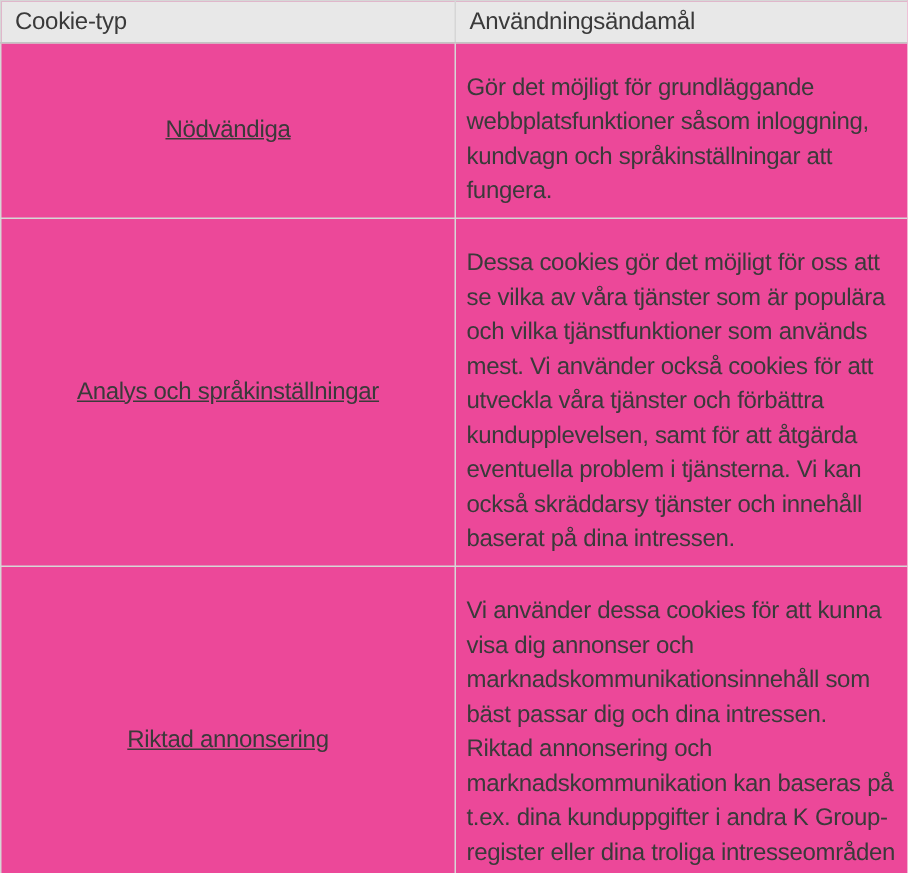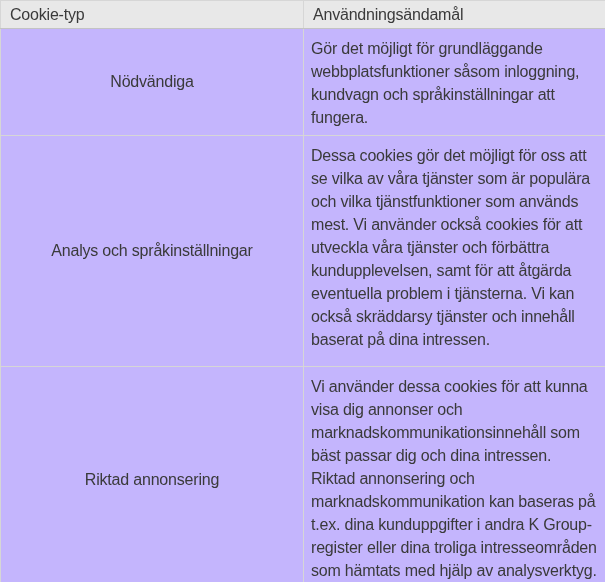--- a/index.html
+++ b/index.html
@@ -4,21 +4,21 @@
 <style>
   html, body {
     margin: 0;
     padding: 0;
     background: #ffffff;
   }
   .screen {
     width: 605px;
     height: 582px;
     overflow: hidden;
-    background: #c4b5fd;
+    background: #ec4899;
     font-family: "Liberation Sans", sans-serif;
     color: #3a3a3a;
     position: relative;
   }
   table.cookie-table {
     border-collapse: collapse;
     table-layout: fixed;
     width: 605px;
   }
   .cookie-table th,
@@ -36,25 +36,26 @@
     height: 25px;
     padding: 1px 7px 1px 9px;
     border-bottom-color: #c3c3c3;
   }
   .cookie-table col.col-type   { width: 303px; }
   .cookie-table col.col-purpose{ width: 302px; }
   td.type-cell {
     text-align: center;
     vertical-align: middle;
     padding: 2px 18px;
+    text-decoration: underline;
   }
   td.purpose-cell {
     vertical-align: top;
     text-align: left;
-    padding: 8px 7px 6px 7px;
+    padding: 18px 7px 6px 7px;
     line-height: 23px;
   }
   tr.row-necessary   { height: 87px;  }
   tr.row-analytics   { height: 231px; }
   tr.row-advertising { height: 227px; }
 </style>
 </head>
 <body>
 
 <div class="screen">

